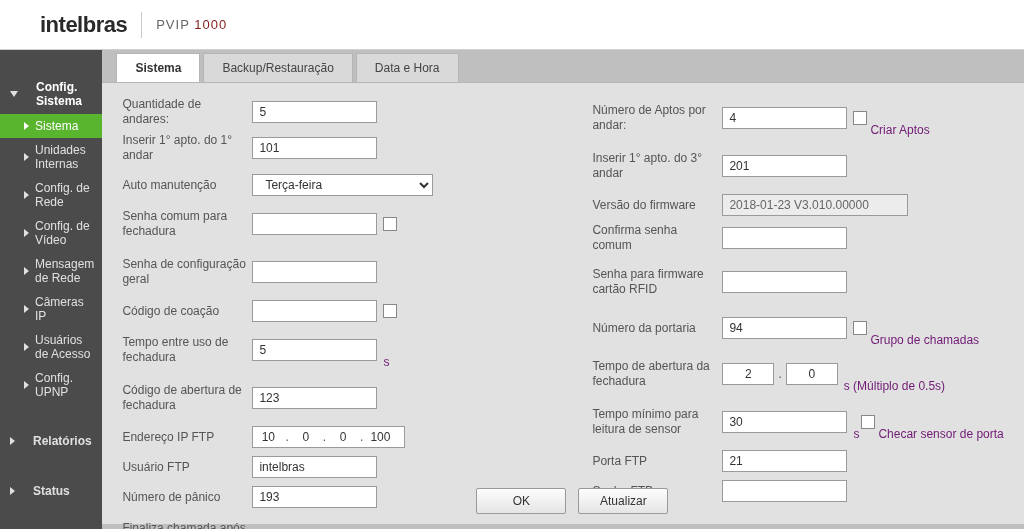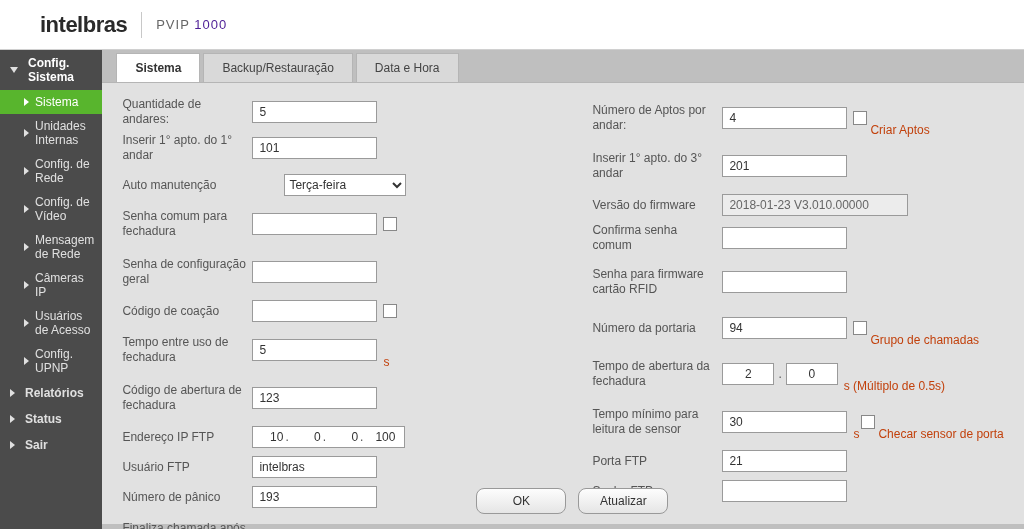--- a/index.html
+++ b/index.html
@@ -1,24 +1,24 @@
 <!DOCTYPE html>
 <html><head>
 <meta charset="utf-8">
 <style>
   * { box-sizing: border-box; margin:0; padding:0; }
   html,body { width:1024px; height:529px; font-family: Arial, Helvetica, sans-serif; font-size:12px; color:#333; background:#fff; overflow:hidden;}
   .header { height:50px; border-bottom:1px solid #d0d0d0; display:flex; align-items:center; padding-left:40px; background:#fff;}
   .logo { font-weight:bold; font-size:22px; color:#2a2a2a; letter-spacing:-0.5px;}
   .divider { width:1px; height:26px; background:#c8c8c8; margin:0 14px;}
   .model { font-size:13px; color:#666; letter-spacing:1px;}
-  .model .thin { color:#4c1d95;}
+  .model .thin { color:#7f1d1d;}
   .container { display:flex; height:479px;}
   .sidebar { width:170px; background:#4b4b4b; color:#e0e0e0; padding-top:0; height:100%;}
-  .side-group { font-size:12px; padding:6px 8px 6px 10px; cursor:pointer; display:flex; align-items:center; gap:10px;}
+  .side-group { font-size:12px; padding:6px 8px 6px 10px; cursor:pointer; display:flex; align-items:center; gap:18px;margin-top:24px;}
   .side-group.top { background:#4b4b4b; font-weight:bold; color:#fff;}
   .side-item { font-size:12px; padding:5px 8px 5px 24px; cursor:pointer; display:flex; align-items:center; gap:6px; color:#e0e0e0;}
   .side-item.active { background:#58b52d; color:#fff;}
   .tri-down { width:0;height:0;border-left:4px solid transparent;border-right:4px solid transparent;border-top:6px solid #e0e0e0; display:inline-block;}
   .tri-right { width:0;height:0;border-top:4px solid transparent;border-bottom:4px solid transparent;border-left:5px solid #e0e0e0; display:inline-block;}
   .tri-right.white { border-left-color:#fff;}
   .content { flex:1; background:#bfbfbf; position:relative; height:100%;}
   .tabs { display:flex; }
   .tab { background:#d9d9d9; padding:7px 18px; font-size:12px; color:#444; border:1px solid #b5b5b5; border-bottom:none; margin-right:3px; margin-top:3px; cursor:pointer;}
   .tab.active { background:#fff; font-weight:bold; color:#333;}
@@ -29,28 +29,28 @@
   .row.tall { min-height:42px;}
   .lbl { width:130px; font-size:12px; color:#555; line-height:15px; padding-right:6px;}
   .lbl2 { width:130px; font-size:12px; color:#555; line-height:15px; padding-right:6px;}
   input[type=text], input[type=password], select {
     height:22px; border:1px solid #9a9a9a; background:#fff; font-size:12px; padding:2px 6px; color:#333;
   }
   input[readonly] { background:#ececec; color:#666;}
   .w125 { width:125px;}
   .w32 { width:30px; text-align:center;}
   .ip-group { display:flex; align-items:center; border:1px solid #9a9a9a; background:#fff; height:22px; width:153px;}
-  .ip-group input { border:none; width:30px; text-align:right; height:20px; padding:0;}
+  .ip-group input { border:none; width:30px; text-align:center; height:20px; padding:0;}
   .ip-group .dot {padding:0 2px; color:#555;}
   .ck { width:14px; height:14px; border:1px solid #888; background:#fff; display:inline-block; margin-left:6px; vertical-align:middle;}
-  .after-txt { font-size:12px; color:#c2410c; margin-left:6px;margin-top:24px;}
+  .after-txt { font-size:12px; color:#701a75; margin-left:6px;margin-top:24px;}
   .smalldot { color:#555; margin:0 4px;}
   .buttons { display:flex; justify-content:center; gap:12px; position:absolute; bottom:10px; left:0; right:0;}
-  button.action { width:90px; height:26px; background:linear-gradient(#fdfdfd,#e5e5e5); border:1px solid #999; border-radius:8px; font-size:12px; color:#333; cursor:pointer;}
-  select.w125 { width:122px; padding-left:0; }
+  button.action { width:90px; height:26px; background:linear-gradient(#fdfdfd,#e5e5e5); border:1px solid #999; border-radius:2px; font-size:12px; color:#333; cursor:pointer;}
+  select.w125 { width:181px; padding-left:8px; }
 </style>
 </head>
 <body>
 
 <div class="header">
   <span class="logo"><span>intelbras</span></span>
   <div class="divider"></div>
   <span class="model">
     <span>PVIP</span> <span class="thin">1000</span>
   </span>
@@ -121,21 +121,21 @@
 
         <div class="col" style="width:420px;">
           <div class="row">
             <div class="lbl">Quantidade de andares:</div>
             <input type="text" class="w125" value="5" style="">
           </div>
           <div class="row" style="margin-top:6px;">
             <div class="lbl">Inserir 1° apto. do 1° andar</div>
             <input type="text" class="w125" value="101" style="">
           </div>
-          <div class="row" style="margin-top:10px;gap:32px;">
+          <div class="row" style="margin-top:10px;">
             <div class="lbl">Auto manutenção</div>
             <select class="w125">
               <option>Terça-feira</option>
             </select>
           </div>
           <div class="row tall">
             <div class="lbl">Senha comum para fechadura</div>
             <input type="text" class="w125" value="" style="">
             <span class="ck"></span>
           </div>

